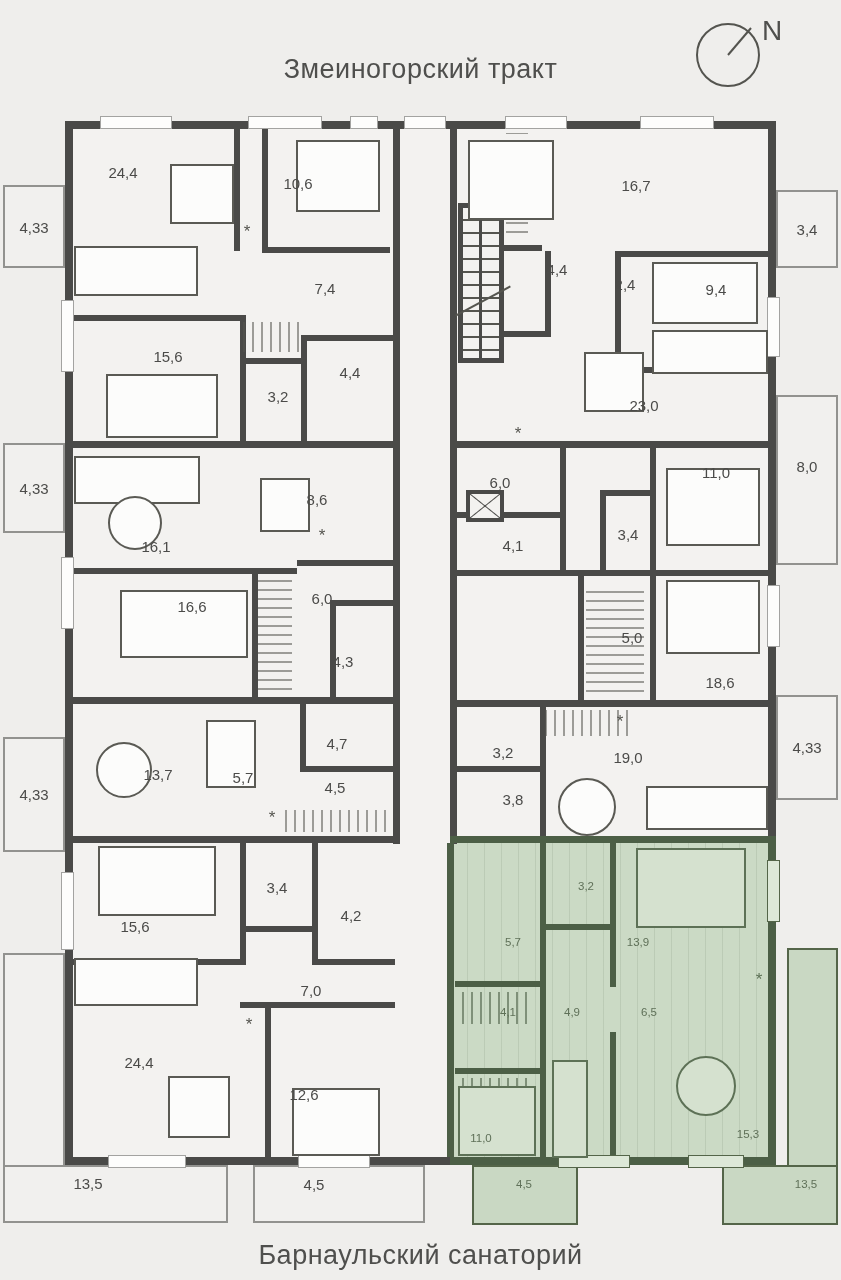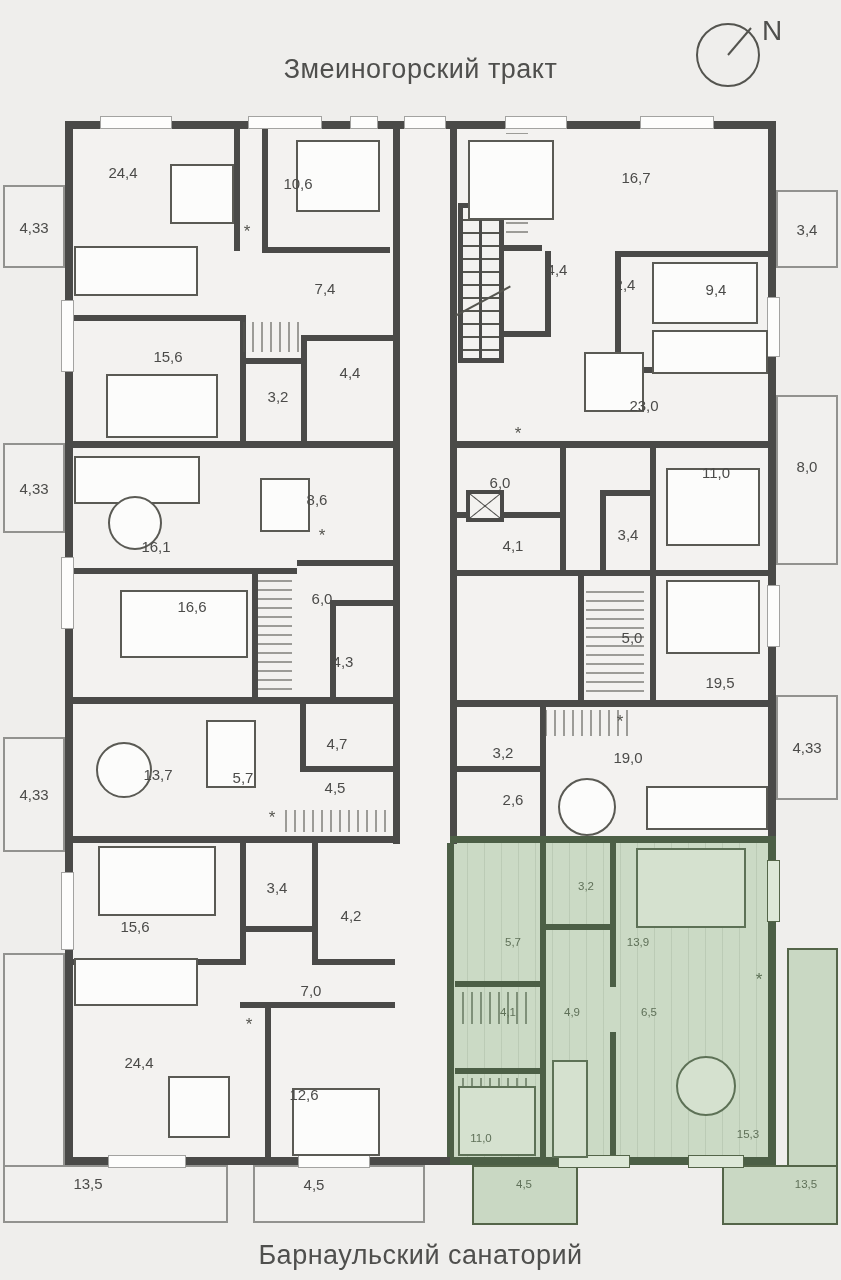--- a/index.html
+++ b/index.html
@@ -207,46 +207,46 @@
   <div class="wsh" style="left:249px;top:1025px">*</div>
   <div class="wsh wshg" style="left:759px;top:980px">*</div>
 
   <div class="lbl" style="left:123px;top:172px">24,4</div>
   <div class="lbl" style="left:298px;top:183px">10,6</div>
   <div class="lbl" style="left:325px;top:288px">7,4</div>
   <div class="lbl" style="left:168px;top:356px">15,6</div>
   <div class="lbl" style="left:278px;top:396px">3,2</div>
   <div class="lbl" style="left:350px;top:372px">4,4</div>
 
-  <div class="lbl" style="left:636px;top:177px">16,7</div>
+  <div class="lbl" style="left:636px;top:185px">16,7</div>
   <div class="lbl" style="left:557px;top:269px">4,4</div>
   <div class="lbl" style="left:625px;top:284px">2,4</div>
   <div class="lbl" style="left:716px;top:289px">9,4</div>
   <div class="lbl" style="left:644px;top:405px">23,0</div>
 
   <div class="lbl" style="left:156px;top:546px">16,1</div>
   <div class="lbl" style="left:317px;top:499px">8,6</div>
   <div class="lbl" style="left:192px;top:606px">16,6</div>
   <div class="lbl" style="left:322px;top:598px">6,0</div>
   <div class="lbl" style="left:343px;top:661px">4,3</div>
 
   <div class="lbl" style="left:500px;top:482px">6,0</div>
   <div class="lbl" style="left:513px;top:545px">4,1</div>
   <div class="lbl" style="left:628px;top:534px">3,4</div>
   <div class="lbl" style="left:716px;top:472px">11,0</div>
   <div class="lbl" style="left:632px;top:637px">5,0</div>
-  <div class="lbl" style="left:720px;top:682px">19,5</div>
+  <div class="lbl" style="left:720px;top:682px">18,6</div>
 
   <div class="lbl" style="left:158px;top:774px">13,7</div>
   <div class="lbl" style="left:243px;top:777px">5,7</div>
   <div class="lbl" style="left:337px;top:743px">4,7</div>
   <div class="lbl" style="left:335px;top:787px">4,5</div>
 
   <div class="lbl" style="left:503px;top:752px">3,2</div>
-  <div class="lbl" style="left:513px;top:799px">2,6</div>
+  <div class="lbl" style="left:513px;top:799px">3,8</div>
   <div class="lbl" style="left:628px;top:757px">19,0</div>
 
   <div class="lbl" style="left:135px;top:926px">15,6</div>
   <div class="lbl" style="left:277px;top:887px">3,4</div>
   <div class="lbl" style="left:351px;top:915px">4,2</div>
   <div class="lbl" style="left:311px;top:990px">7,0</div>
   <div class="lbl" style="left:139px;top:1062px">24,4</div>
   <div class="lbl" style="left:304px;top:1094px">12,6</div>
 
   <div class="lbl lblg" style="left:586px;top:886px">3,2</div>

